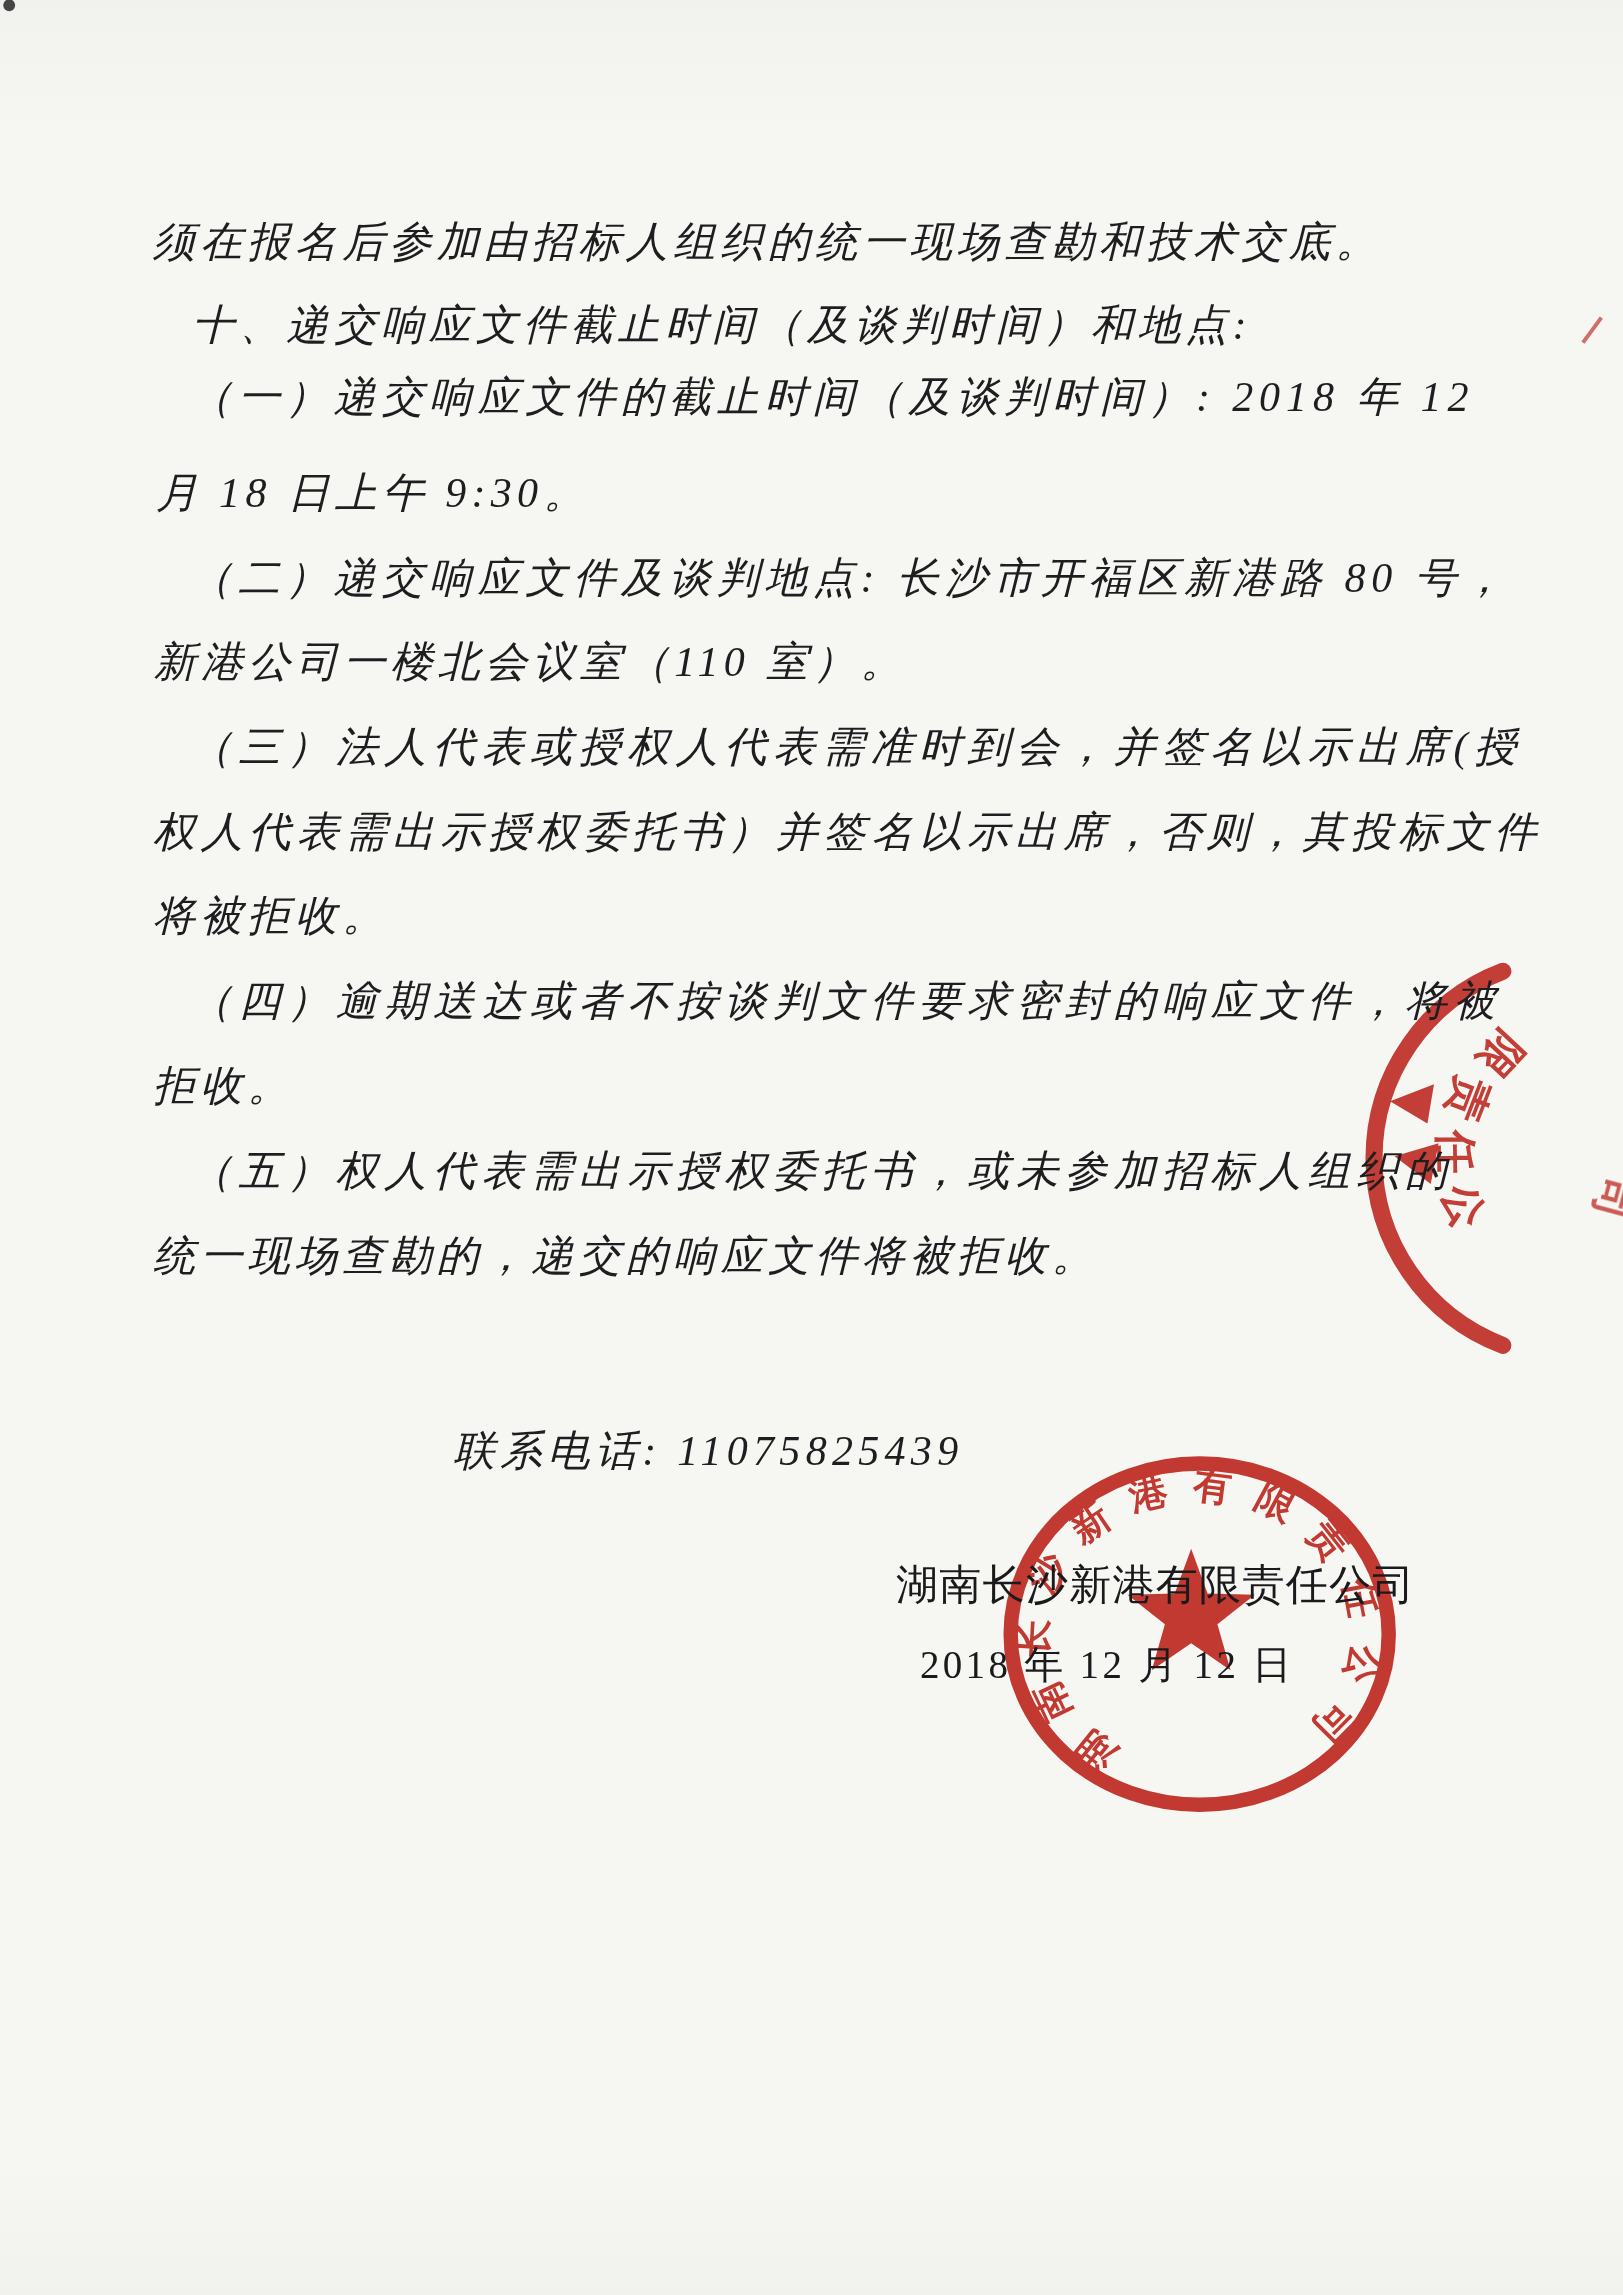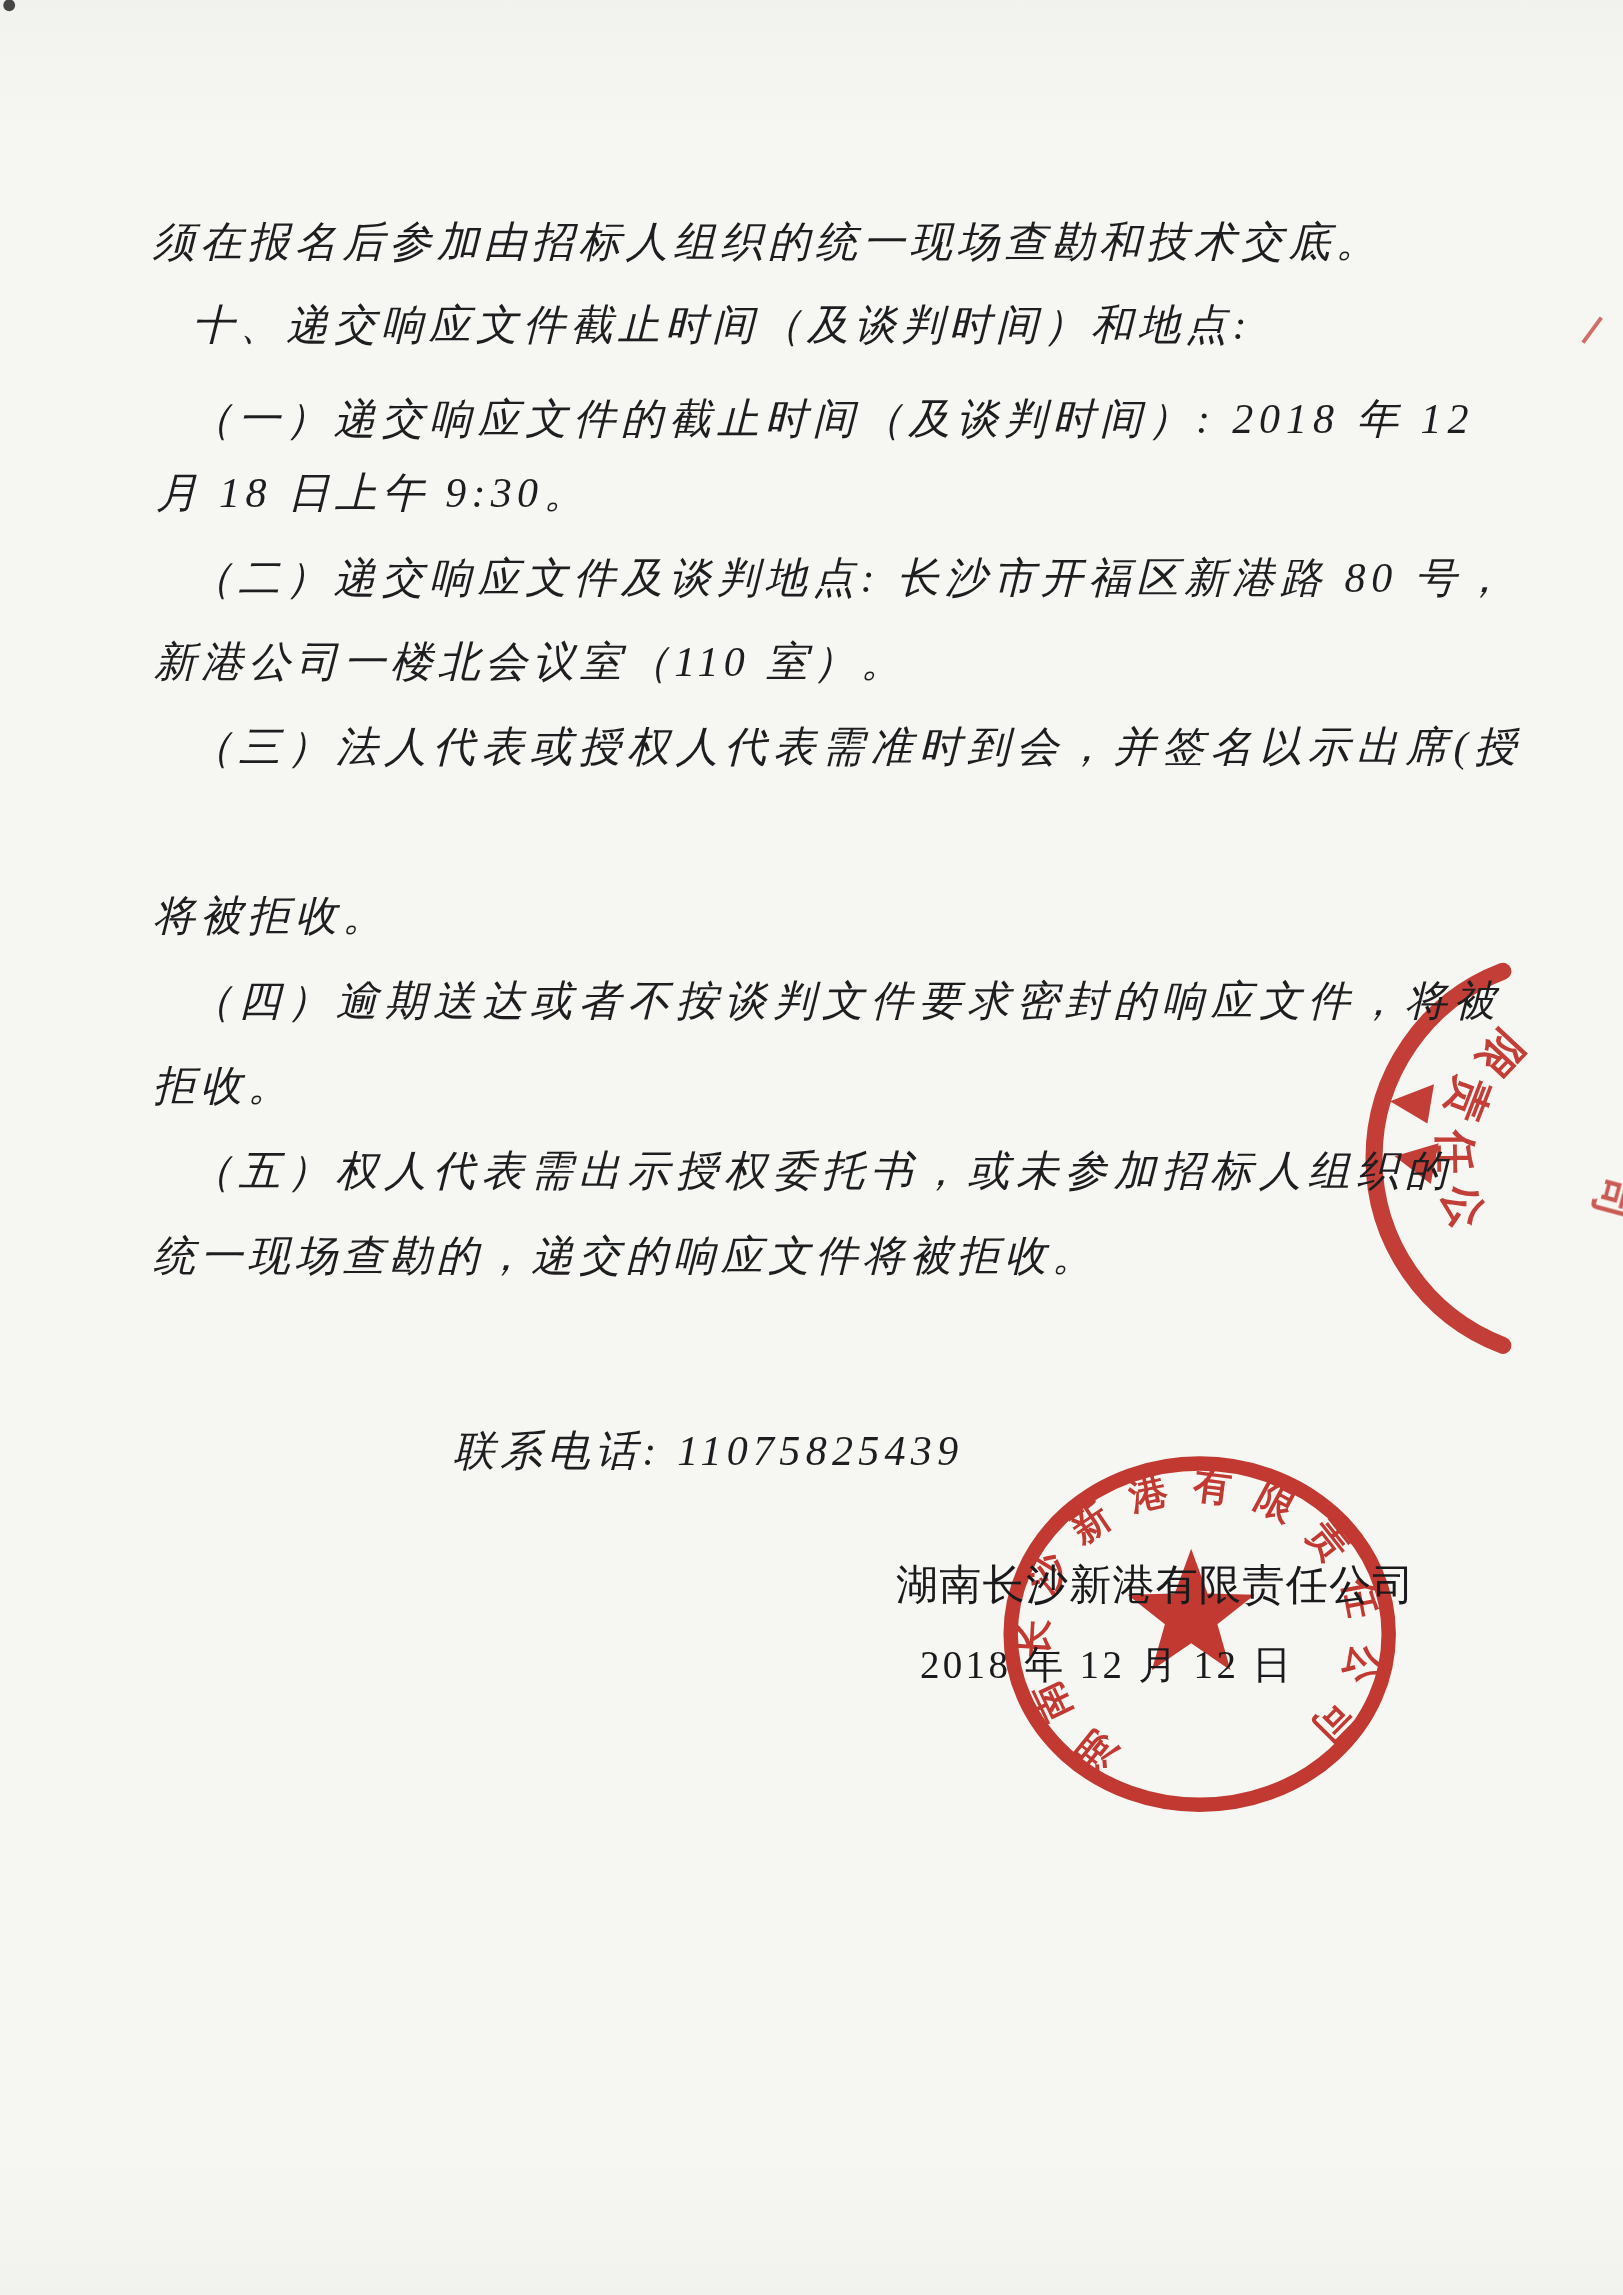--- a/index.html
+++ b/index.html
@@ -14,21 +14,21 @@
   .page::after{ 
     content:"";position:absolute;inset:0;pointer-events:none;
     background:linear-gradient(180deg,rgba(0,0,0,0.018),rgba(0,0,0,0) 6%,rgba(0,0,0,0) 94%,rgba(0,0,0,0.02));
   }
   .ln{
     position:absolute;white-space:nowrap;
     font-size:42px;line-height:1;letter-spacing:5.3px;color:#1e1e20;font-style:italic;
   }
   .ln1{left:153px;top:221px}
   .ln2{left:192px;top:304px}
-  .ln3{left:190px;top:398px;letter-spacing:5.9px}
+  .ln3{left:190px;top:376px;letter-spacing:5.9px}
   .ln4{left:156px;top:472px}
   .ln5{left:190px;top:557px;letter-spacing:5.9px}
   .ln6{left:154px;top:641px}
   .ln7{left:190px;top:726px;letter-spacing:6.6px}
   .ln8{left:153px;top:811px;letter-spacing:5.9px}
   .ln9{left:153px;top:895px}
   .ln10{left:190px;top:980px;letter-spacing:6.6px}
   .ln11{left:153px;top:1065px}
   .ln12{left:190px;top:1150px;letter-spacing:6.6px}
   .ln13{left:153px;top:1235px}
@@ -85,20 +85,21 @@
   </svg>
 
   <div class="textlayer">
     <div class="ln ln1">须在报名后参加由招标人组织的统一现场查勘和技术交底。</div>
     <div class="ln ln2">十、递交响应文件截止时间（及谈判时间）和地点:</div>
     <div class="ln ln3">（一）递交响应文件的截止时间（及谈判时间）: 2018 年 12</div>
     <div class="ln ln4">月 18 日上午 9:30。</div>
     <div class="ln ln5">（二）递交响应文件及谈判地点: 长沙市开福区新港路 80 号，</div>
     <div class="ln ln6">新港公司一楼北会议室（110 室）。</div>
     <div class="ln ln7">（三）法人代表或授权人代表需准时到会，并签名以示出席(授</div>
+    <div class="ln ln8">权人代表需出示授权委托书）并签名以示出席，否则，其投标文件</div>
     <div class="ln ln9">将被拒收。</div>
     <div class="ln ln10">（四）逾期送达或者不按谈判文件要求密封的响应文件，将被</div>
     <div class="ln ln11">拒收。</div>
     <div class="ln ln12">（五）权人代表需出示授权委托书，或未参加招标人组织的</div>
     <div class="ln ln13">统一现场查勘的，递交的响应文件将被拒收。</div>
     <div class="ln ln15">联系电话: 11075825439</div>
   </div>
 
   <div class="company">湖南长沙新港有限责任公司</div>
   <div class="docdate">2018 年 12 月 12 日</div>

